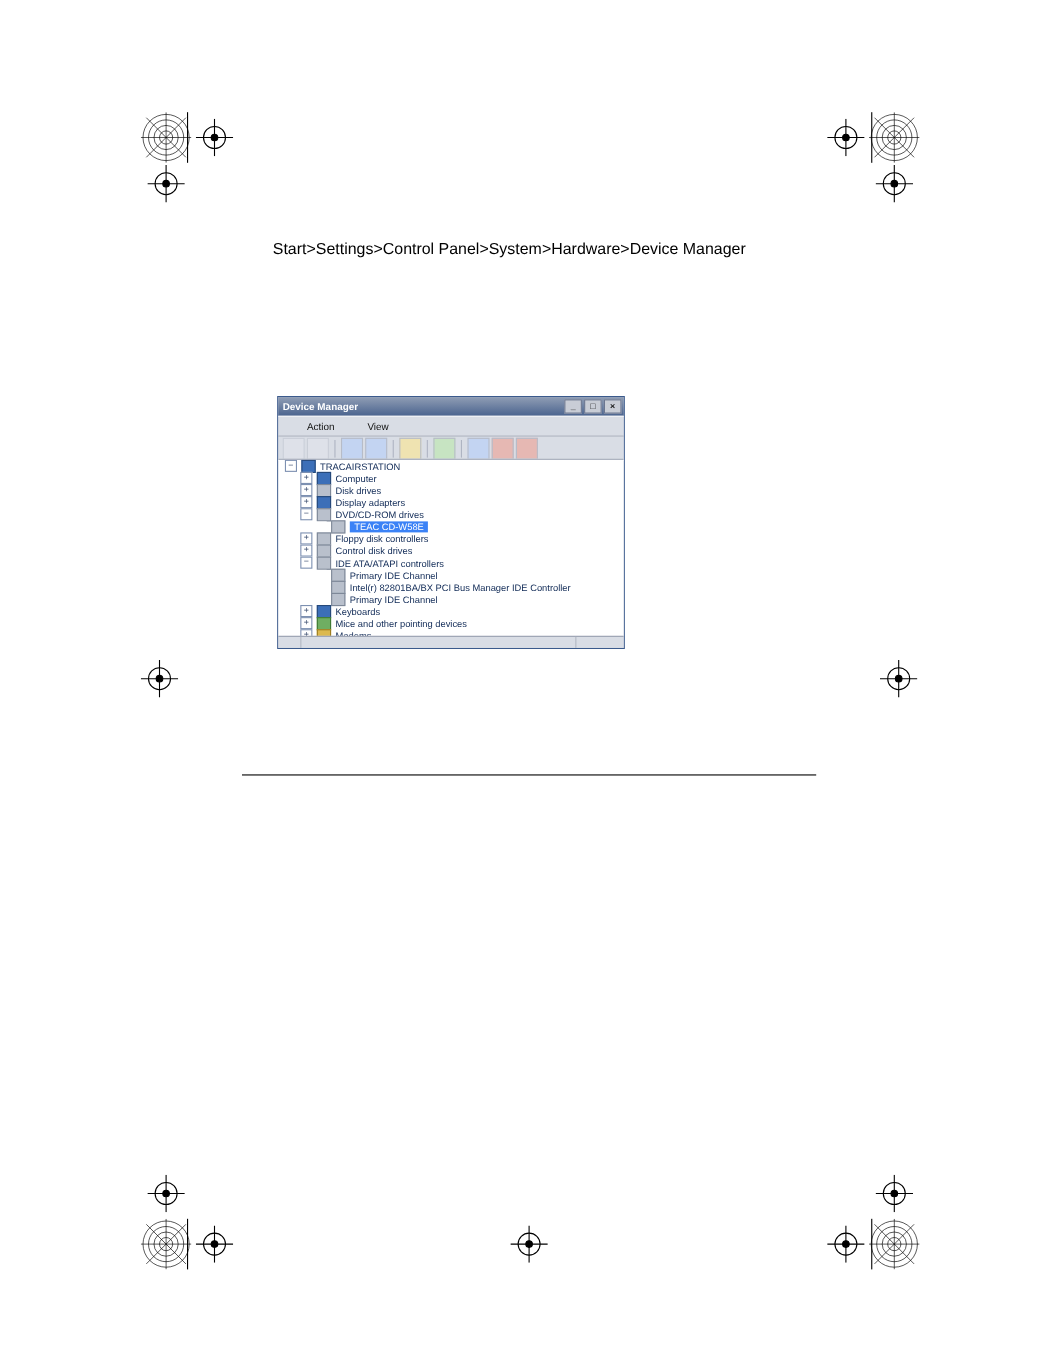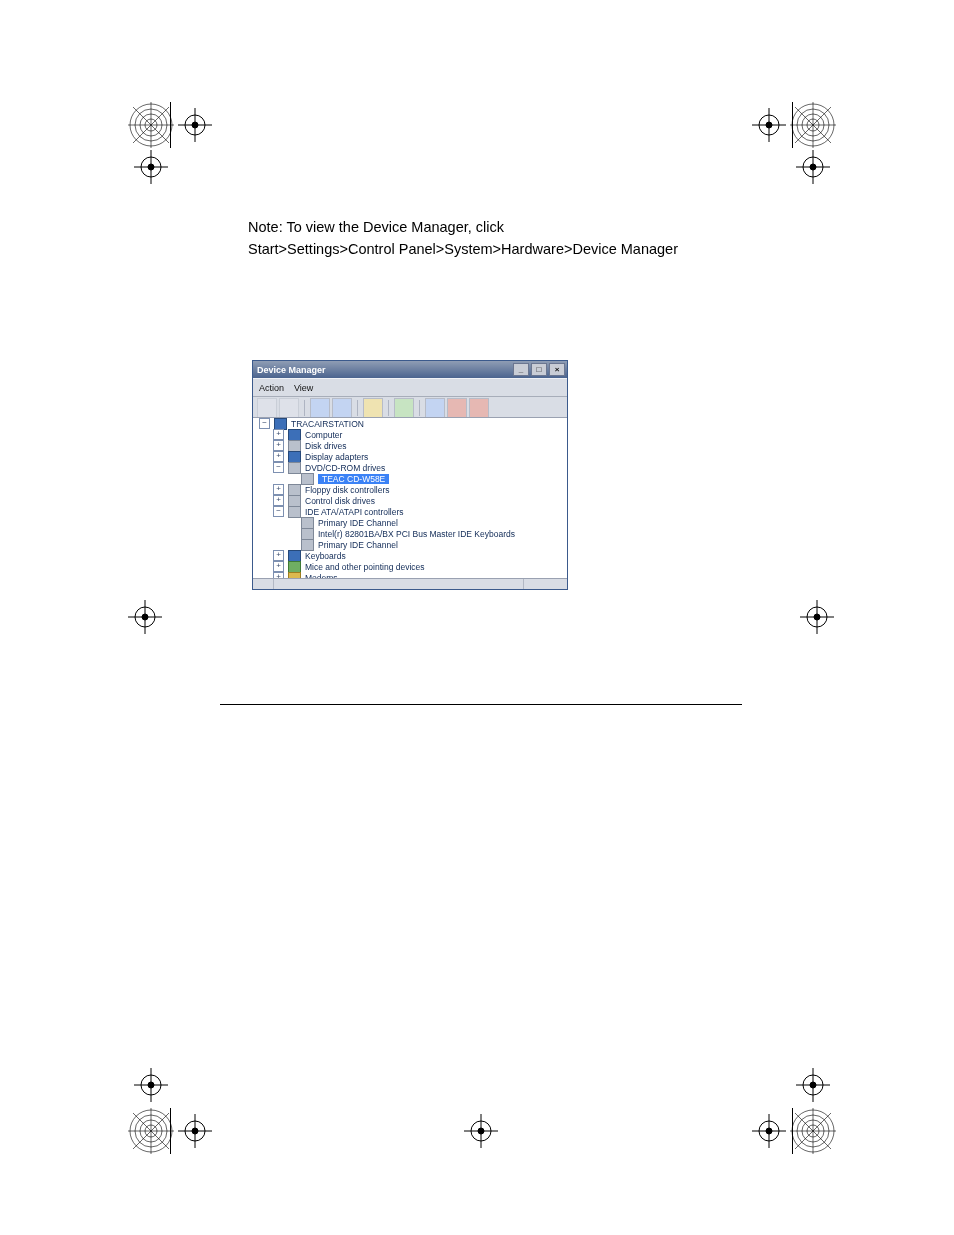--- a/index.html
+++ b/index.html
@@ -88,21 +88,21 @@
     height: 17px;
     background: #d9dde5;
     display: flex;
     gap: 10px;
     padding-left: 6px;
     align-items: center;
     font-size: 9px;
     border-bottom: 1px solid #a7adb9;
     border-top: 1px solid #f0f2f6;
   }
-  .menubar span { text-decoration: underline; text-decoration-color: transparent; }
+  .menubar span { text-decoration: underline; text-decoration-color: transparent; margin-left: 20px; }
 
   .toolbar {
     height: 22px;
     background: #d9dde5;
     display: flex;
     align-items: center;
     gap: 2px;
     padding: 0 4px;
     border-bottom: 1px solid #9aa1b1;
   }
@@ -367,23 +367,20 @@
 </div>
 
 <div class="cropmark" style="left:170px; top:102px; width:1px; height:46px;"></div>
 <div class="cropmark" style="left:792px; top:102px; width:1px; height:46px;"></div>
 <div class="cropmark" style="left:170px; top:1108px; width:1px; height:46px;"></div>
 <div class="cropmark" style="left:792px; top:1108px; width:1px; height:46px;"></div>
 
 <div class="content">
 
   <div class="note-block">
-    <div>
-      <span>Note: To view the </span><span class="inline-ui">Device Manager</span><span>, click</span>
-    </div>
     <div class="note-path">Start&gt;Settings&gt;Control Panel&gt;System&gt;Hardware&gt;Device Manager</div>
   </div>
 </div>
 
 <div class="shot">
   <div class="titlebar">
     <span>Device Manager</span>
     <div class="winbtns">
       <div>_</div>
       <div>□</div>
@@ -459,21 +456,21 @@
         <span class="lbl">IDE ATA/ATAPI controllers</span>
       </div>
     <div class="node d3">
         <span class="exp empty"></span>
         <span class="ico gry"></span>
         <span class="lbl">Primary IDE Channel</span>
       </div>
     <div class="node d3">
         <span class="exp empty"></span>
         <span class="ico gry"></span>
-        <span class="lbl">Intel(r) 82801BA/BX PCI Bus Master IDE Keyboards</span>
+        <span class="lbl">Intel(r) 82801BA/BX PCI Bus Manager IDE Controller</span>
       </div>
     <div class="node d3">
         <span class="exp empty"></span>
         <span class="ico gry"></span>
         <span class="lbl">Primary IDE Channel</span>
       </div>
     <div class="node d2">
         <span class="exp">+</span>
         <span class="ico"></span>
         <span class="lbl">Keyboards</span>

